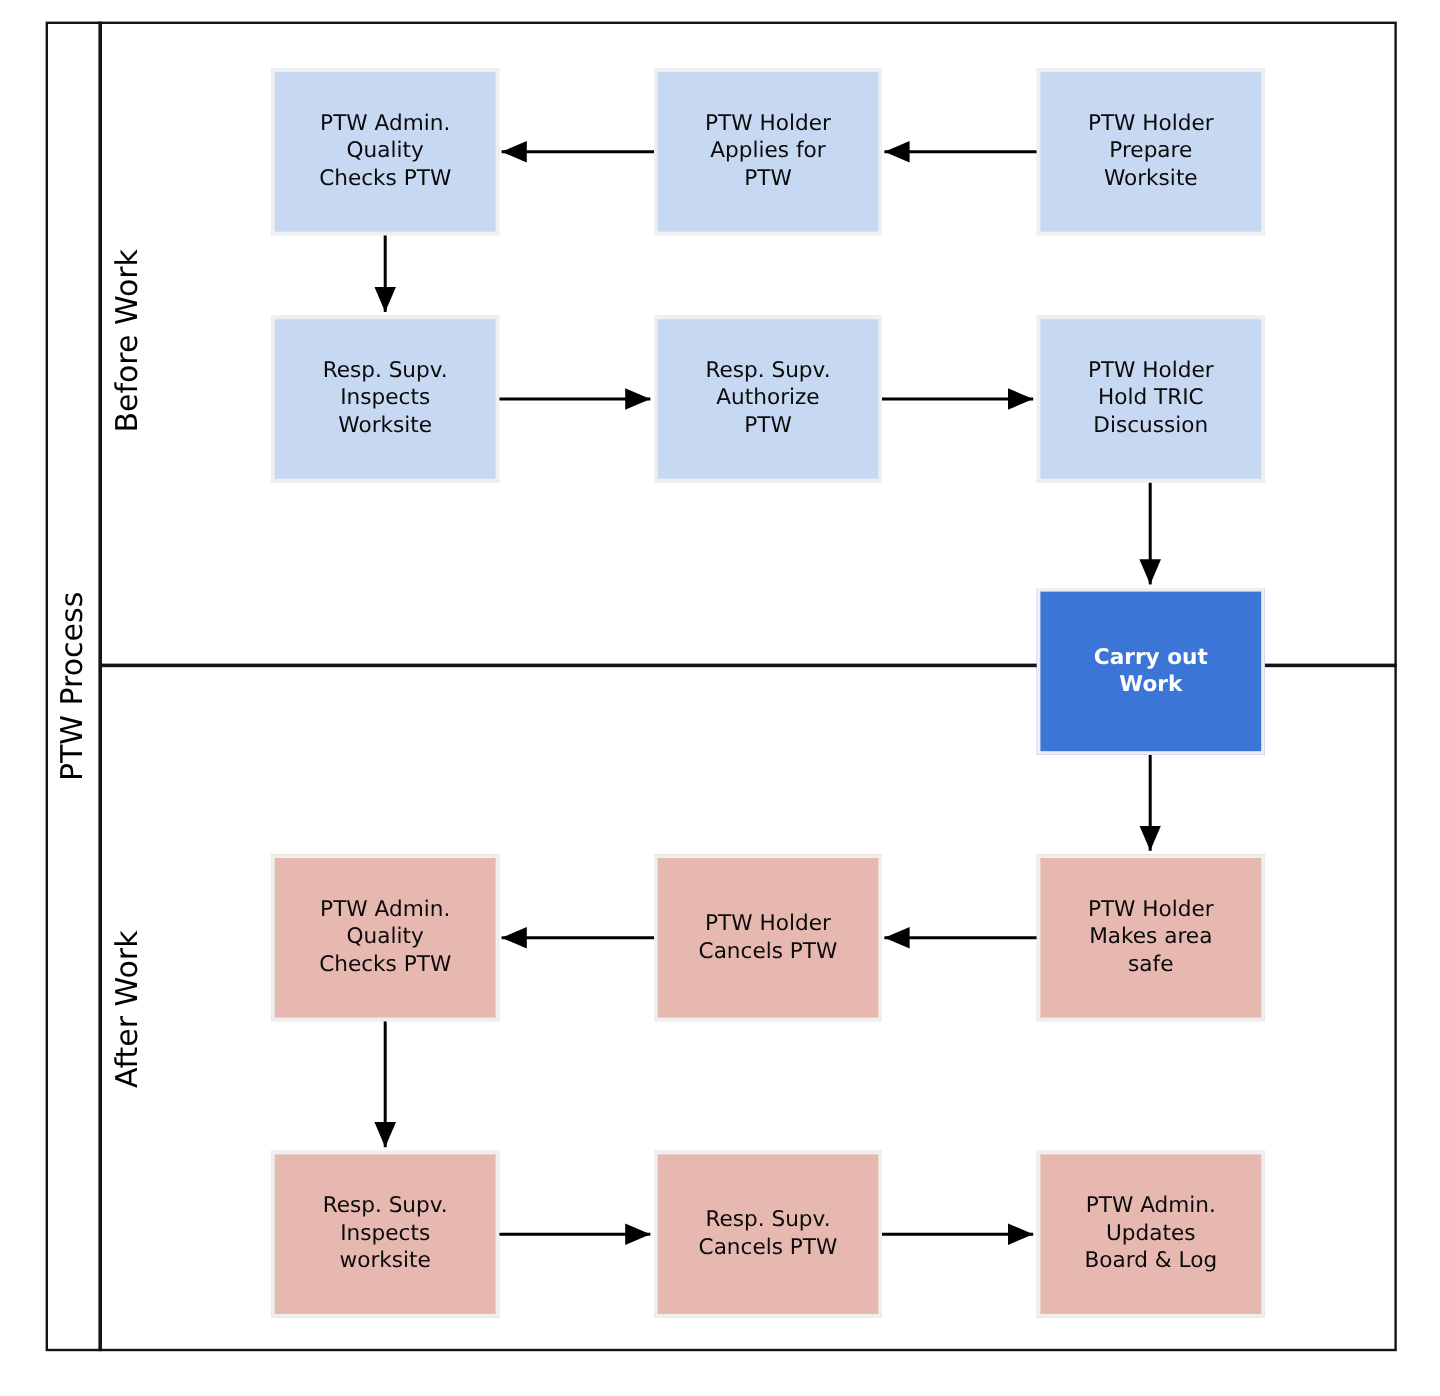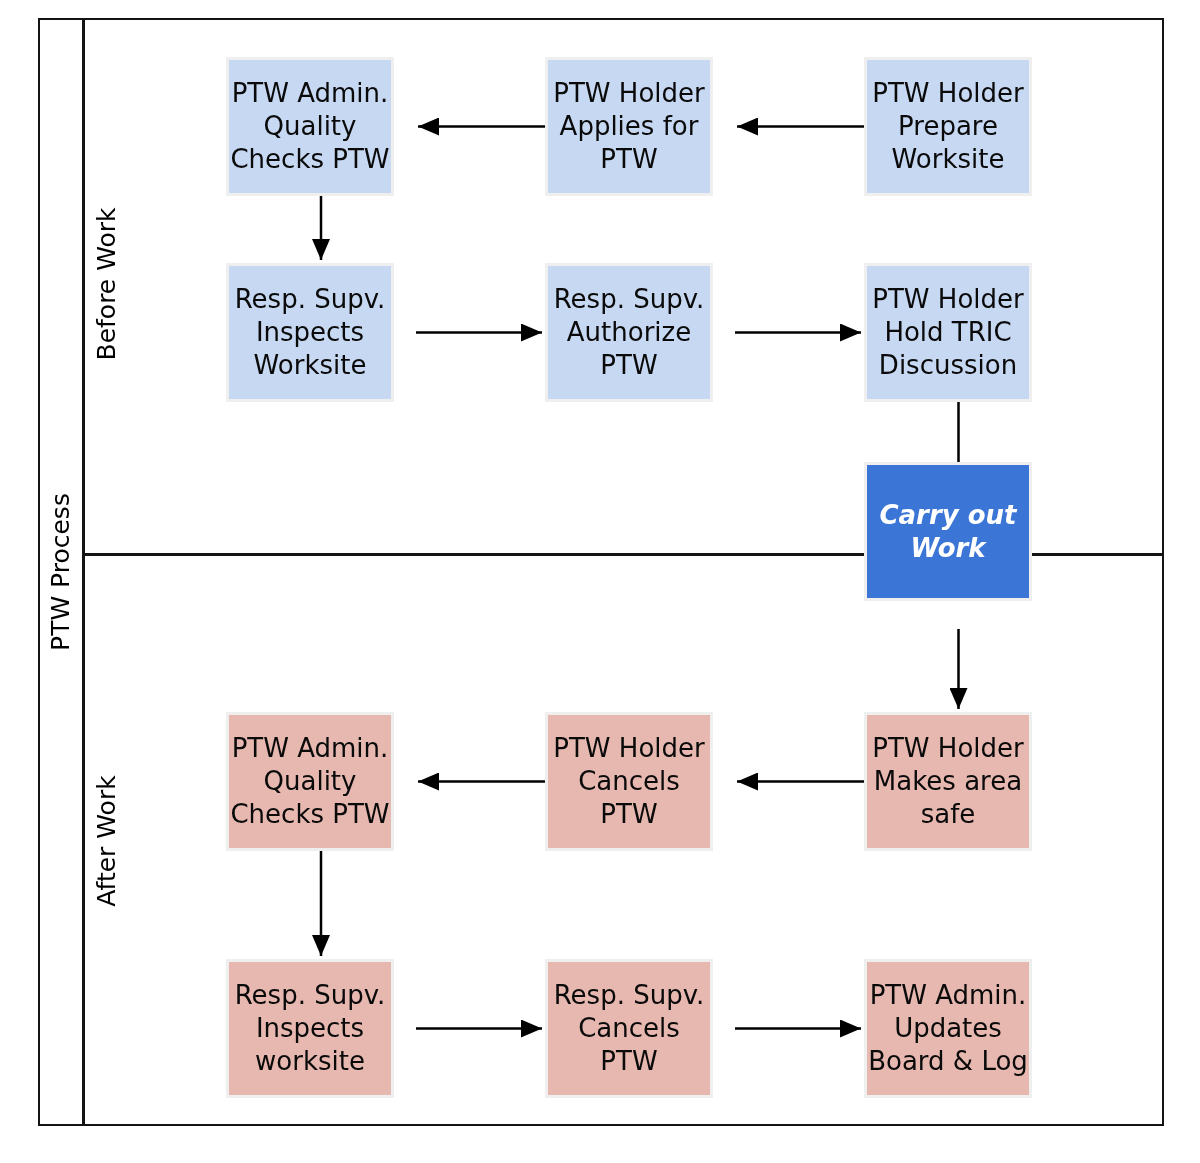--- a/index.html
+++ b/index.html
@@ -22,35 +22,35 @@
     position:absolute;left:84px;top:553px;width:1080px;height:2.5px;
     background:#141414;z-index:1;
   }
   .vtext{
     position:absolute;white-space:nowrap;
     transform:translate(-50%,-50%) rotate(-90deg);
     color:#000;font-size:25px;z-index:2;
   }
   .arrows{position:absolute;left:0;top:0;z-index:2;}
   .box{
-    position:absolute;width:168px;height:139px;
+    position:absolute;width:190px;height:139px;
     box-sizing:border-box;border:3px solid #efefef;
     display:flex;align-items:center;justify-content:center;
     text-align:center;white-space:pre-line;
-    font-size:26px;line-height:1.26;color:#0a0a0a;
+    font-size:18px;line-height:1.26;color:#0a0a0a;
     z-index:3;
   }
   .box.blue{background:var(--box-blue,#c7d8f2);}
   .box.pink{background:var(--box-pink,#e7b8b0);}
   .box.accent{
     background:var(--box-accent,#3b76d6);
     color:var(--accent-text,#ffffff);font-weight:bold;
   }
   
-  .r1{top:57px;}  .r2{top:263px;} .rc{top:462px;font-style:italic;}
+  .r1{top:57px;}  .r2{top:263px;} .rc{top:490px;}
   .r3{top:712px;} .r4{top:959px;}
   .c1{left:226px;} .c2{left:545px;} .c3{left:864px;}
 </style>
 </head>
 <body>
 
 <div id="canvas">
 
   <div class="frame"></div>
   <div class="lane-divider"></div>

